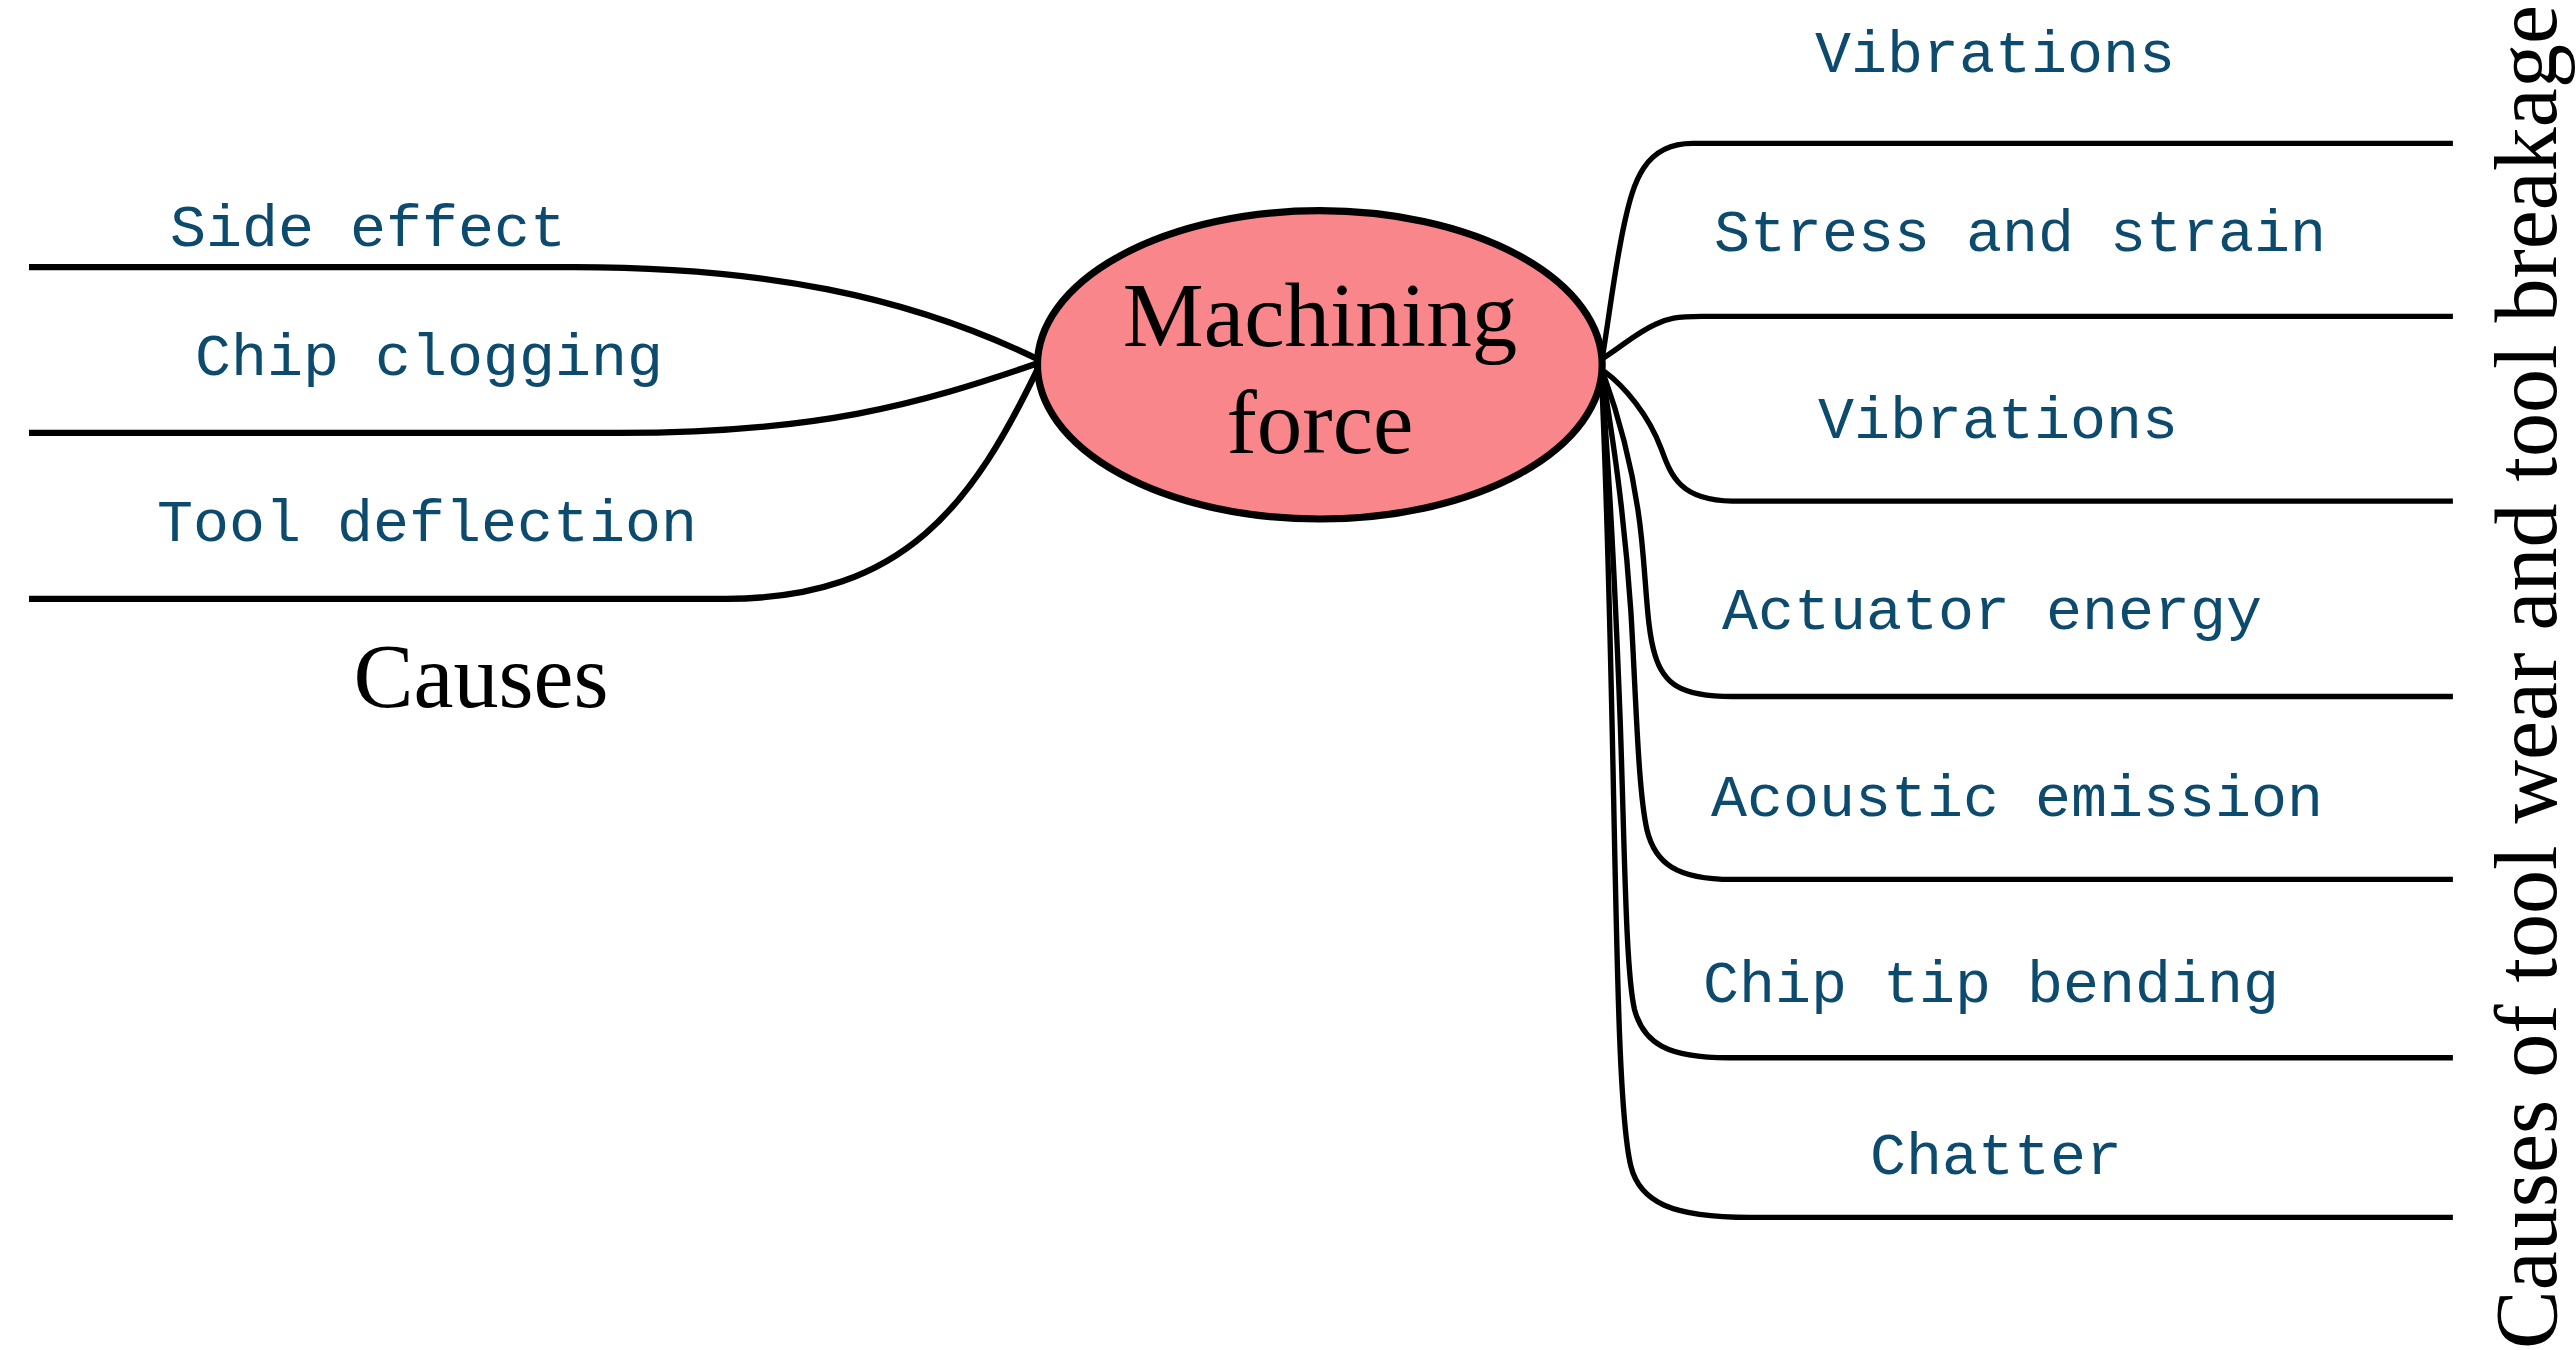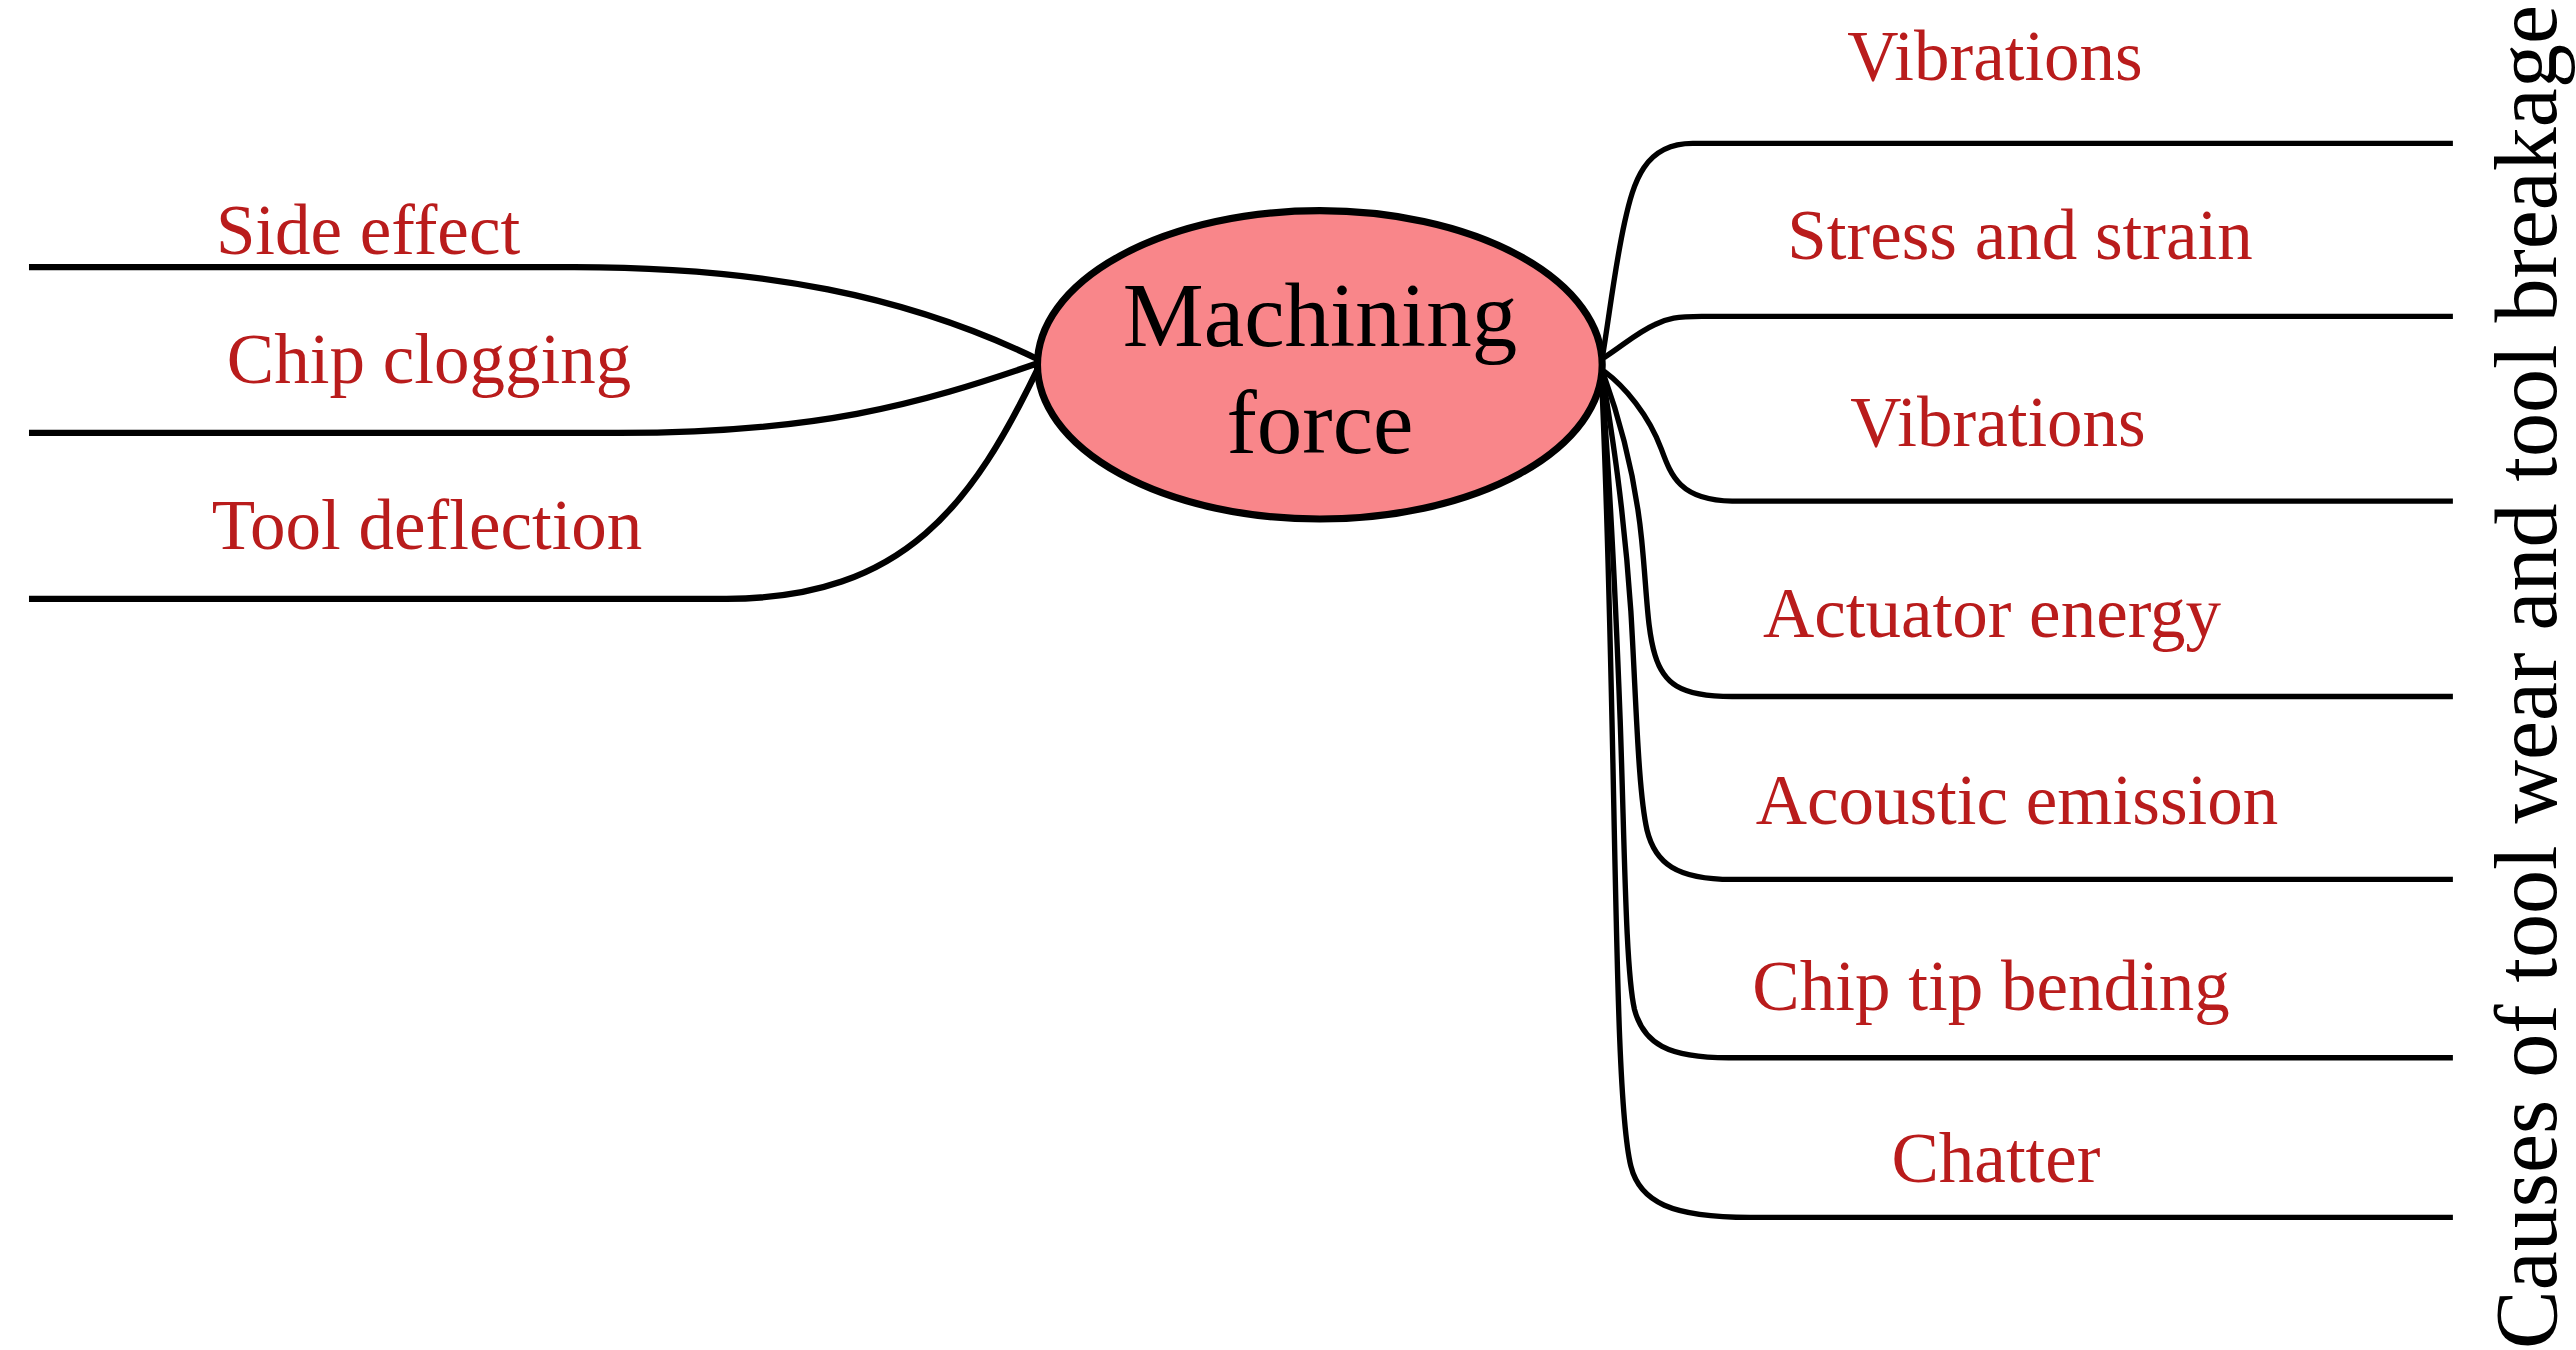--- a/index.html
+++ b/index.html
@@ -20,23 +20,24 @@
     position: absolute;
     left: 0;
     top: 0;
     width: 100%;
     height: 100%;
   }
   .branch-label {
     position: absolute;
     transform: translate(-50%, -50%);
     white-space: nowrap;
-    font-size: 71px;
+    font-size: 60px;
     line-height: 1;
-    color: #b91c1c;
+    color: #0c4a6e;
+    font-family: Liberation Mono, monospace;
   }
   .group-label {
     position: absolute;
     transform: translate(-50%, -50%);
     white-space: nowrap;
     font-size: 90px;
     line-height: 1;
     color: #000;
   }
   .center-label {
@@ -83,20 +84,21 @@
   </svg>
 
   <div class="center-label">
     <div>Machining</div>
     <div>force</div>
   </div>
 
   <div class="branch-label" style="left:368px;  top:194px;margin-top:36px;">Side effect</div>
   <div class="branch-label" style="left:429px;  top:359px;">Chip clogging</div>
   <div class="branch-label" style="left:427px;  top:525px;">Tool deflection</div>
+  <div class="group-label" style="left:481px;  top:677px;">Causes</div>
 
   <div class="branch-label" style="left:1995px; top:56px;">Vibrations</div>
   <div class="branch-label" style="left:2020px; top:235px;">Stress and strain</div>
   <div class="branch-label" style="left:1998px; top:422px;">Vibrations</div>
   <div class="branch-label" style="left:1992px; top:613px;">Actuator energy</div>
   <div class="branch-label" style="left:2017px; top:800px;">Acoustic emission</div>
   <div class="branch-label" style="left:1991px; top:986px;">Chip tip bending</div>
   <div class="branch-label" style="left:1996px; top:1158px;">Chatter</div>
 
   <div class="side-caption">Causes of tool wear and tool breakage</div>

